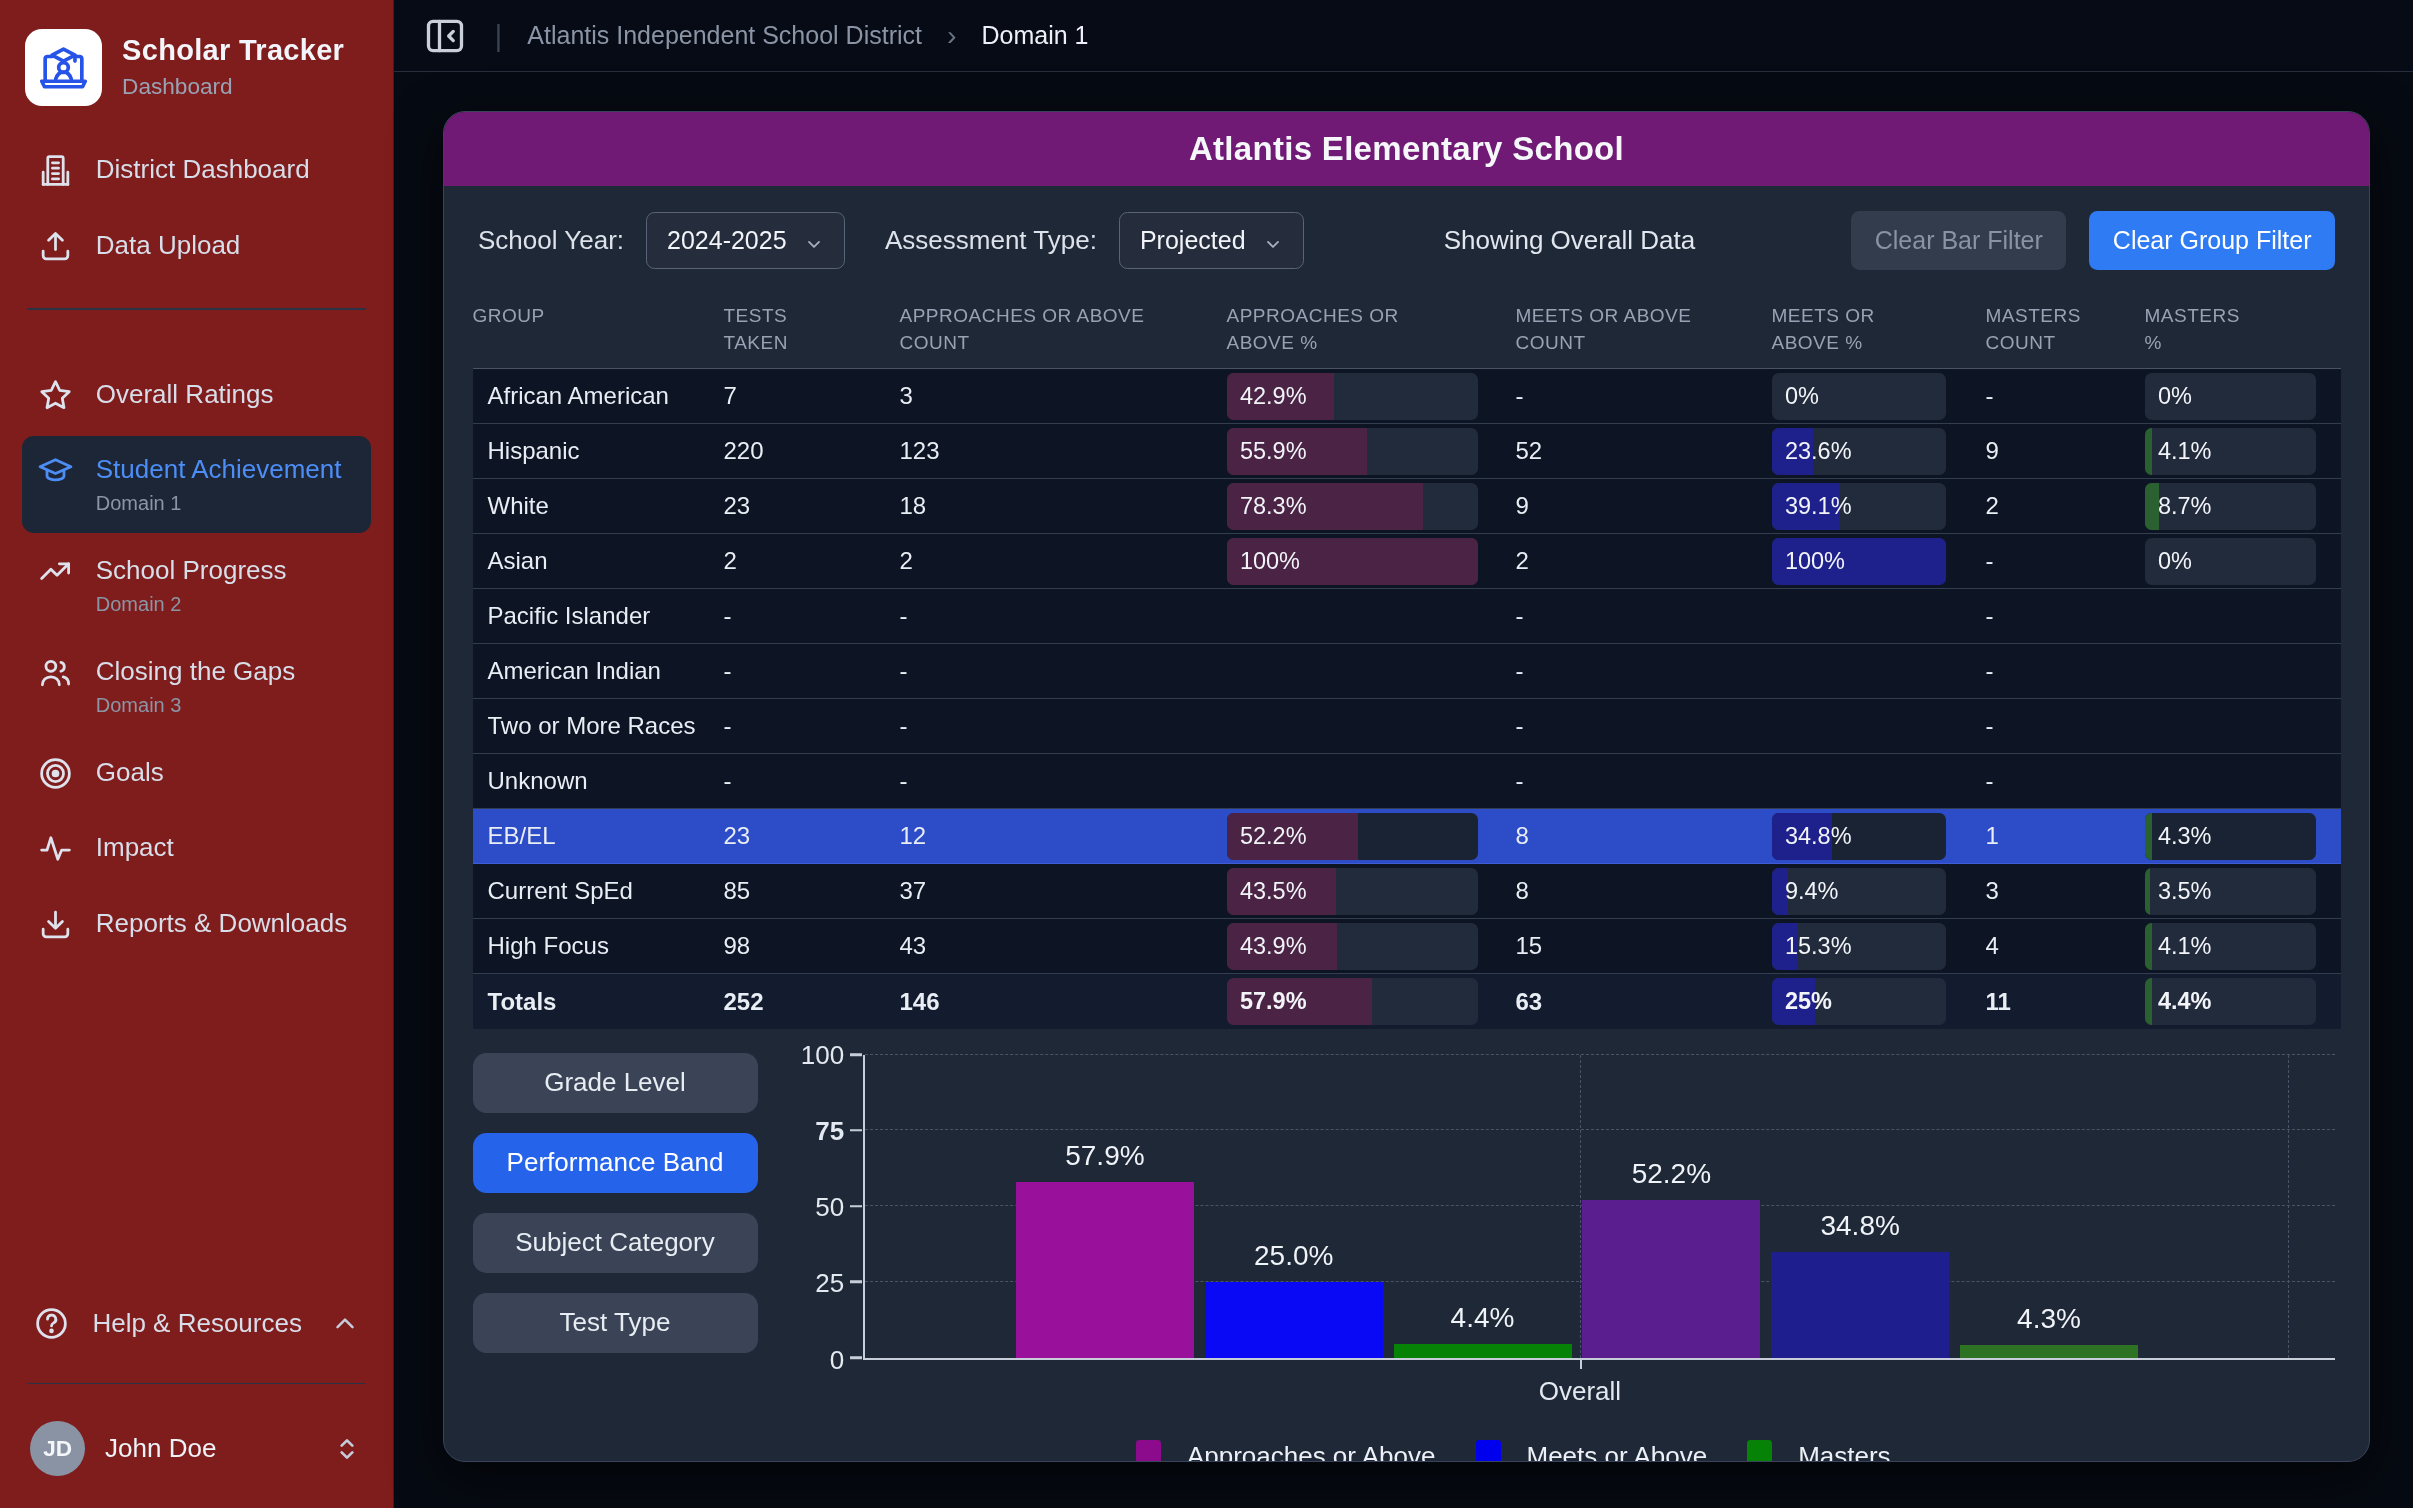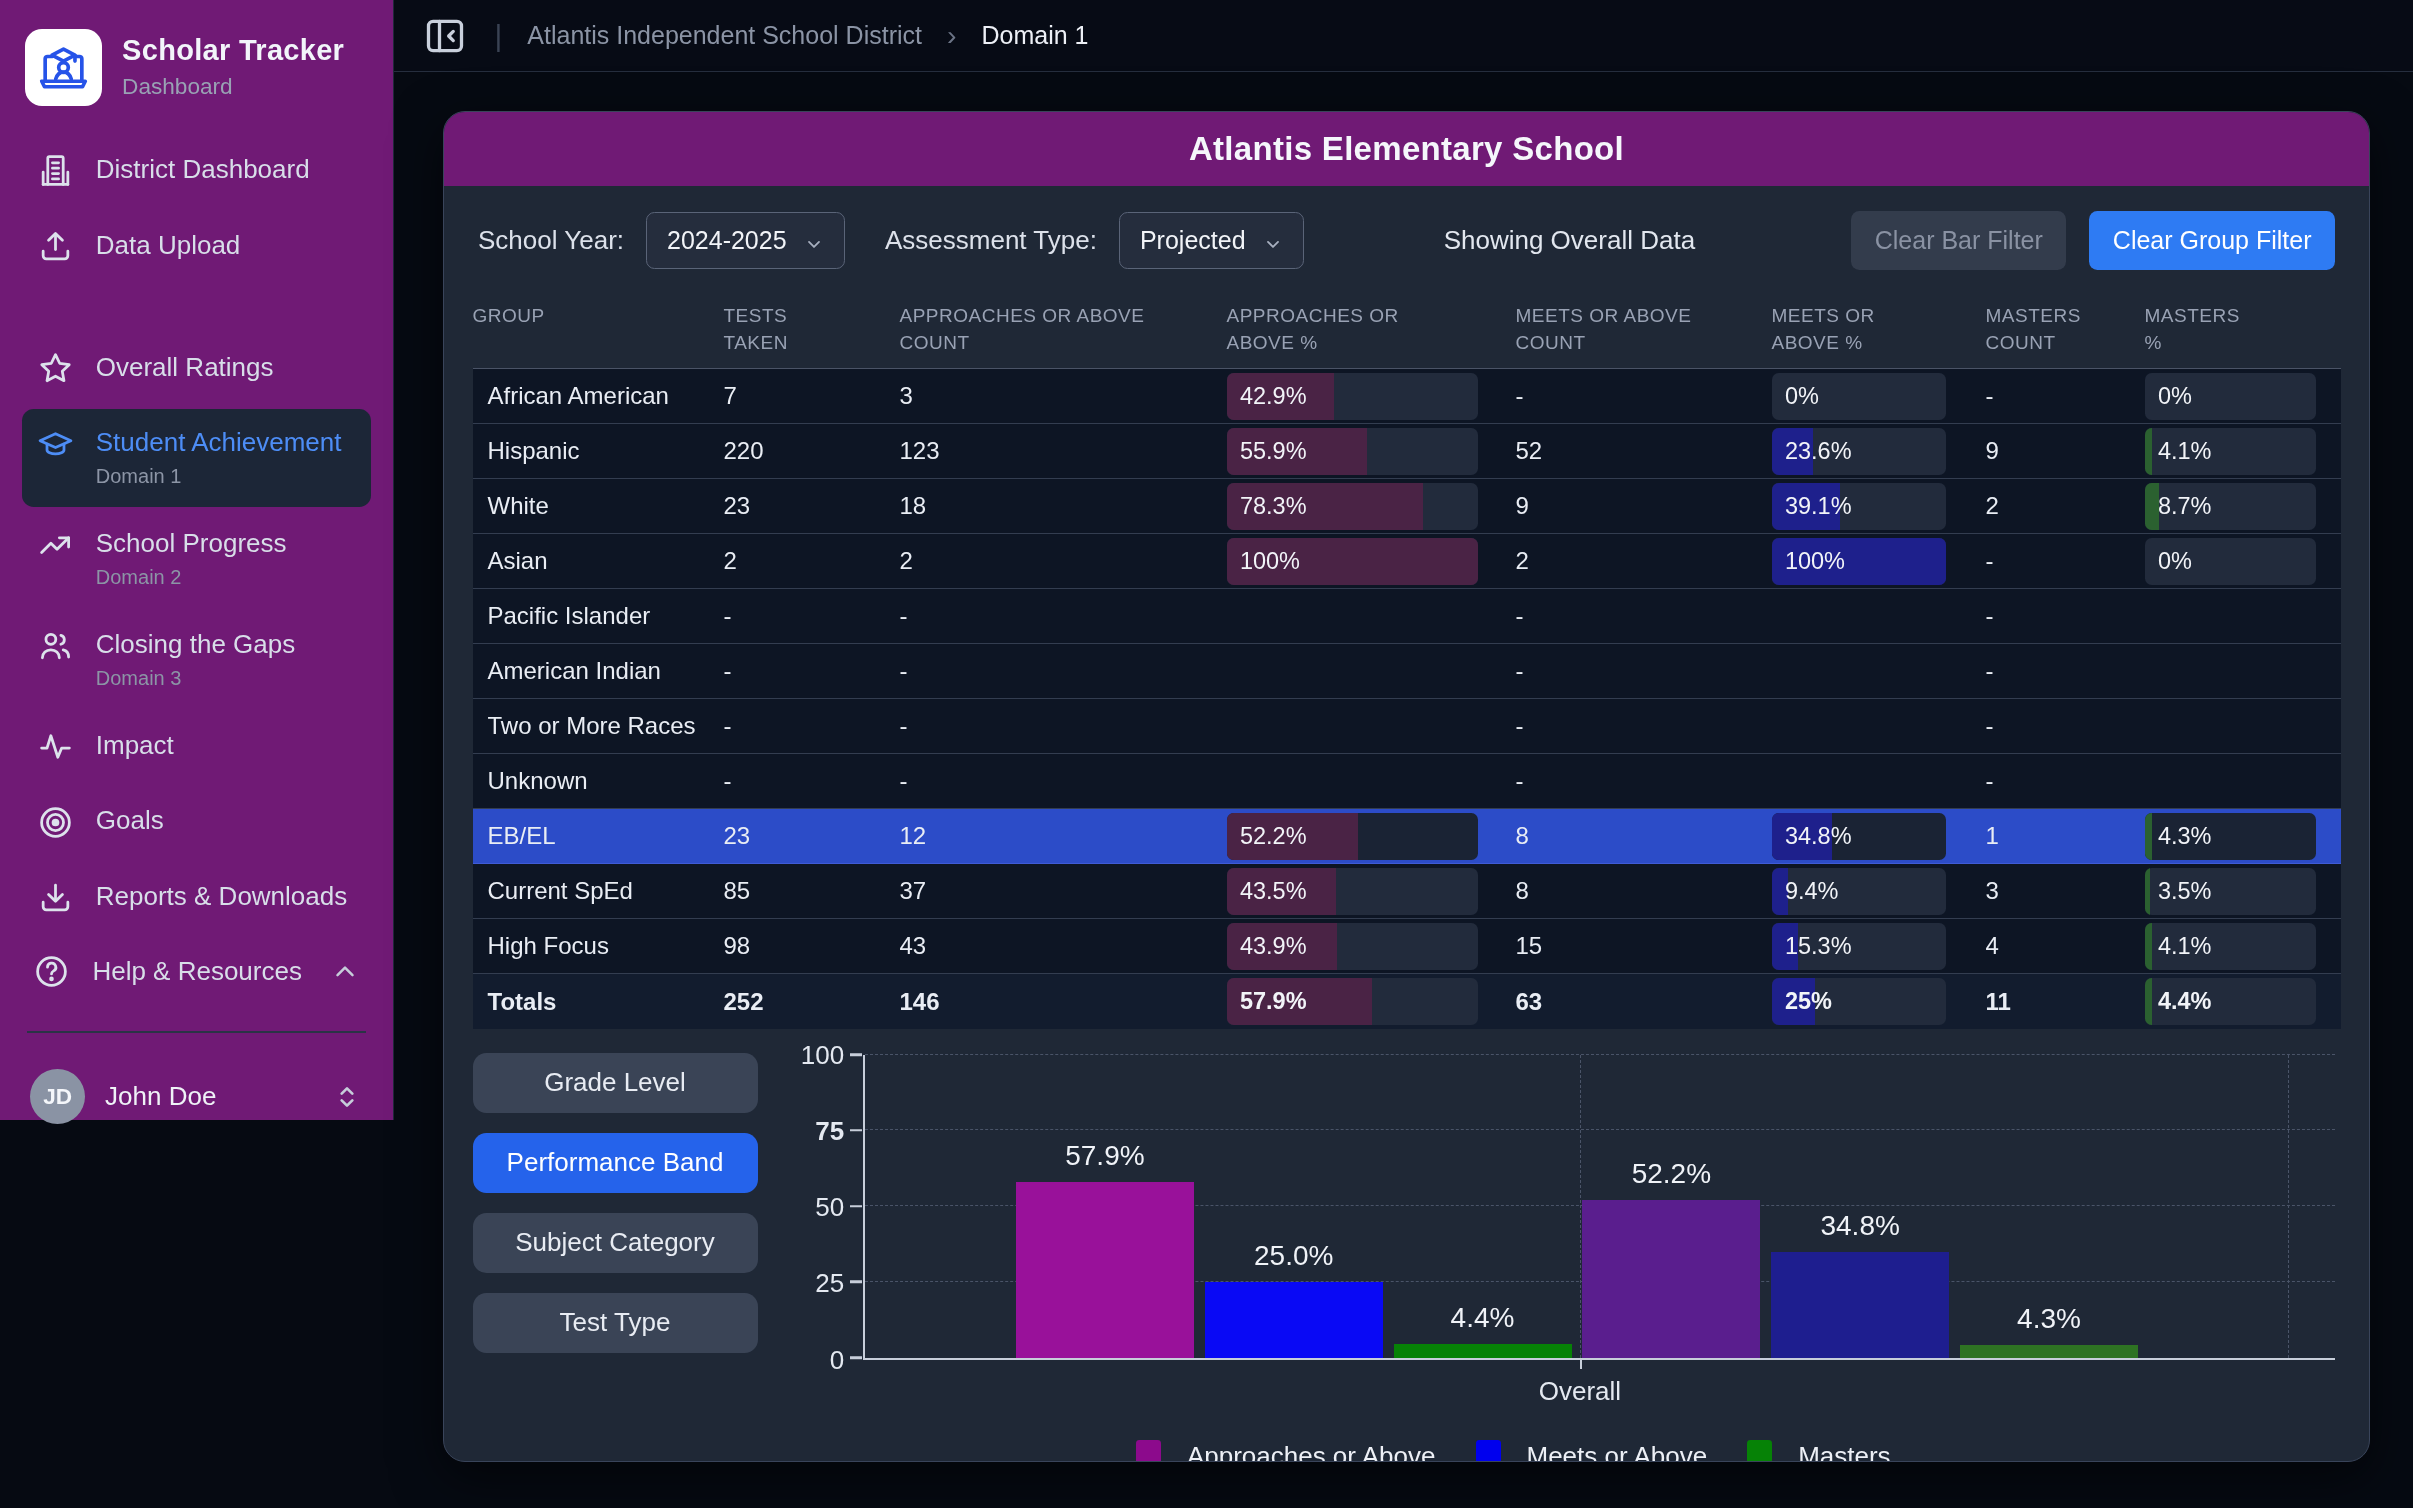--- a/index.html
+++ b/index.html
@@ -6,22 +6,22 @@
   html,body { width:2413px; height:1508px; overflow:hidden; }
   body {
     font-family: "Liberation Sans", sans-serif;
     background:#060A12; color:#E8ECF4;
     -webkit-font-smoothing:antialiased;
   }
   .app { display:flex; width:2413px; height:1508px; }
 
   
   .sidebar {
-    width:394px; flex:0 0 394px; background:#701a75; border-right:1.7px solid #20283A;
-    display:flex; flex-direction:column; padding:23.5px 18.4px 28.5px; height:1120px;
+    width:394px; flex:0 0 394px; background:#7f1d1d; border-right:1.7px solid #20283A;
+    display:flex; flex-direction:column; padding:23.5px 18.4px 28.5px; height:1508px;
   }
   .brand { display:flex; align-items:center; gap:20px; padding:5px 6.7px 28.5px; }
   .logo { width:77px; height:77px; background:#FFFFFF; border-radius:17px;
           display:flex; align-items:center; justify-content:center; flex:0 0 77px; }
   .logo svg { width:55px; height:55px; color:#2653E8; }
   .brand-title { font-size:29px; font-weight:bold; color:#F2F5FA; letter-spacing:0.3px; }
   .brand-sub { font-size:22.6px; color:#99A2B4; margin-top:6.7px; }
 
   .nav-item {
     display:flex; align-items:flex-start; gap:22px; padding:18.4px 15px;
@@ -227,39 +227,39 @@
         </svg>
       </span>
       <div class="txt">
         <span class="lbl">Closing the Gaps</span>
         <span class="sub">Domain 3</span>
       </div>
     </div>
 
     <div class="nav-item">
       <span class="ic">
-        <svg viewBox="0 0 24 24" fill="none" stroke="currentColor" stroke-width="1.8" stroke-linecap="round" stroke-linejoin="round">
-          <path d="M3 13h3.5L9 5l4.5 14 2.5-6H21"></path>
-        </svg>
-      </span>
-      <div class="txt">
-          <span class="lbl">Impact</span>
-        </div>
-    </div>
-
-    <div class="nav-item">
-      <span class="ic">
         <svg viewBox="0 0 24 24" fill="none" stroke="currentColor" stroke-width="1.8">
           <circle cx="12" cy="12" r="9"></circle>
             <circle cx="12" cy="12" r="5.2"></circle>
             <circle cx="12" cy="12" r="1.6" fill="currentColor"></circle>
         </svg>
       </span>
       <div class="txt">
           <span class="lbl">Goals</span>
+        </div>
+    </div>
+
+    <div class="nav-item">
+      <span class="ic">
+        <svg viewBox="0 0 24 24" fill="none" stroke="currentColor" stroke-width="1.8" stroke-linecap="round" stroke-linejoin="round">
+          <path d="M3 13h3.5L9 5l4.5 14 2.5-6H21"></path>
+        </svg>
+      </span>
+      <div class="txt">
+          <span class="lbl">Impact</span>
         </div>
     </div>
 
     <div class="nav-item">
       <span class="ic">
         <svg viewBox="0 0 24 24" fill="none" stroke="currentColor" stroke-width="1.8" stroke-linecap="round" stroke-linejoin="round">
           <path d="M4 15v3a2 2 0 0 0 2 2h12a2 2 0 0 0 2-2v-3"></path>
             <path d="M12 4v10"></path>
             <path d="M7.5 10 12 14.5 16.5 10"></path>
         </svg>

